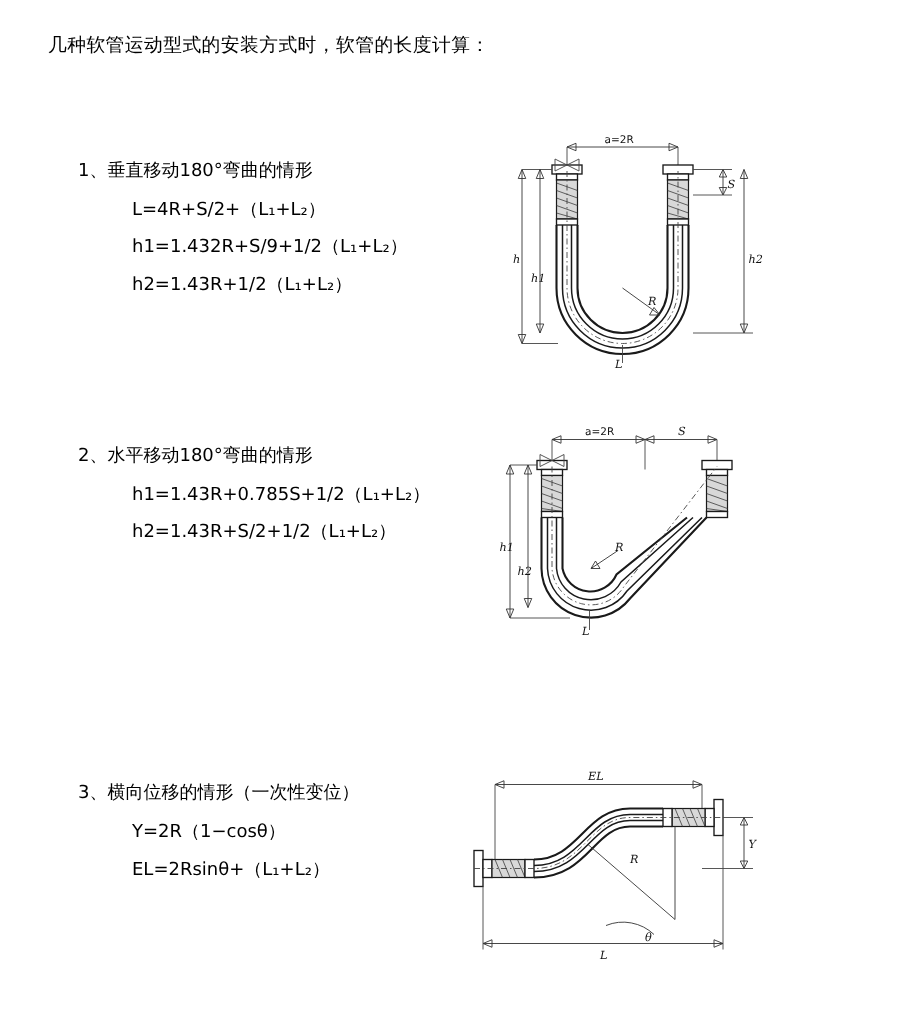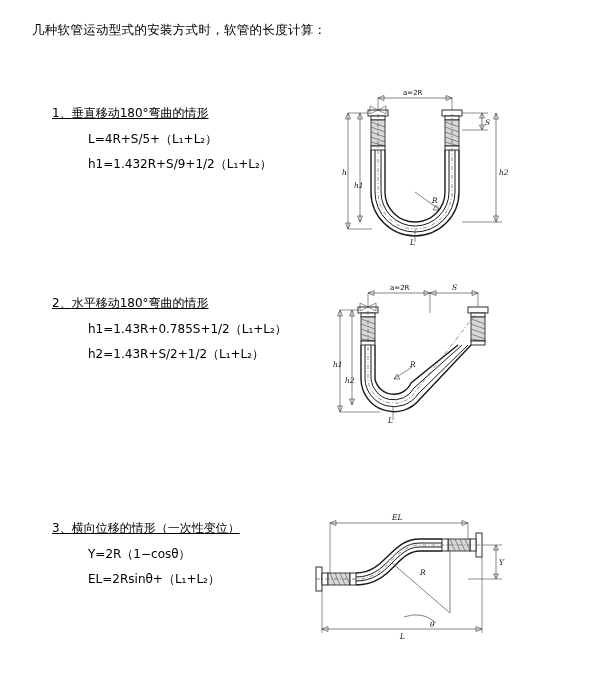--- a/index.html
+++ b/index.html
@@ -36,21 +36,20 @@
   .sec1 { top: 105px; }
   .sec2 { top: 295px; }
   .sec3 { top: 520px; }
 
   .sec-heading {
     position: absolute;
     left: 52px;
     top: 0;
     font-size: 12px;
     white-space: nowrap;
-    text-decoration: underline;
   }
   .formula-list {
     position: absolute;
     left: 88px;
     top: 22px;
   }
   .formula {
     font-size: 12px;
     line-height: 25px;
     white-space: nowrap;
@@ -79,22 +78,23 @@
 
 <div class="page">
 
   <div class="doc-title">几种软管运动型式的安装方式时，软管的长度计算：</div>
 
   <div class="section sec1">
     <div class="sec-heading">
       <span>1、</span><span>垂直移动180°弯曲的情形</span>
     </div>
     <div class="formula-list">
-      <div class="formula">L=4R+S/5+（L₁+L₂）</div>
+      <div class="formula">L=4R+S/2+（L₁+L₂）</div>
       <div class="formula">h1=1.432R+S/9+1/2（L₁+L₂）</div>
+      <div class="formula">h2=1.43R+1/2（L₁+L₂）</div>
     </div>
     <div class="figure fig1">
       <svg width="200" height="220" viewBox="0 0 200 220">
 
         <line class="dim" x1="68" y1="28" x2="142" y2="28"></line>
         <path class="dim" d="M68 28 l6 -2.5 l0 5 z" fill="#333"></path>
         <path class="dim" d="M142 28 l-6 -2.5 l0 5 z" fill="#333"></path>
         <text class="lbl" x="93" y="25">a=2R</text>
         <line class="thin" x1="68" y1="28" x2="68" y2="46"></line>
         <line class="thin" x1="142" y1="28" x2="142" y2="46"></line>

